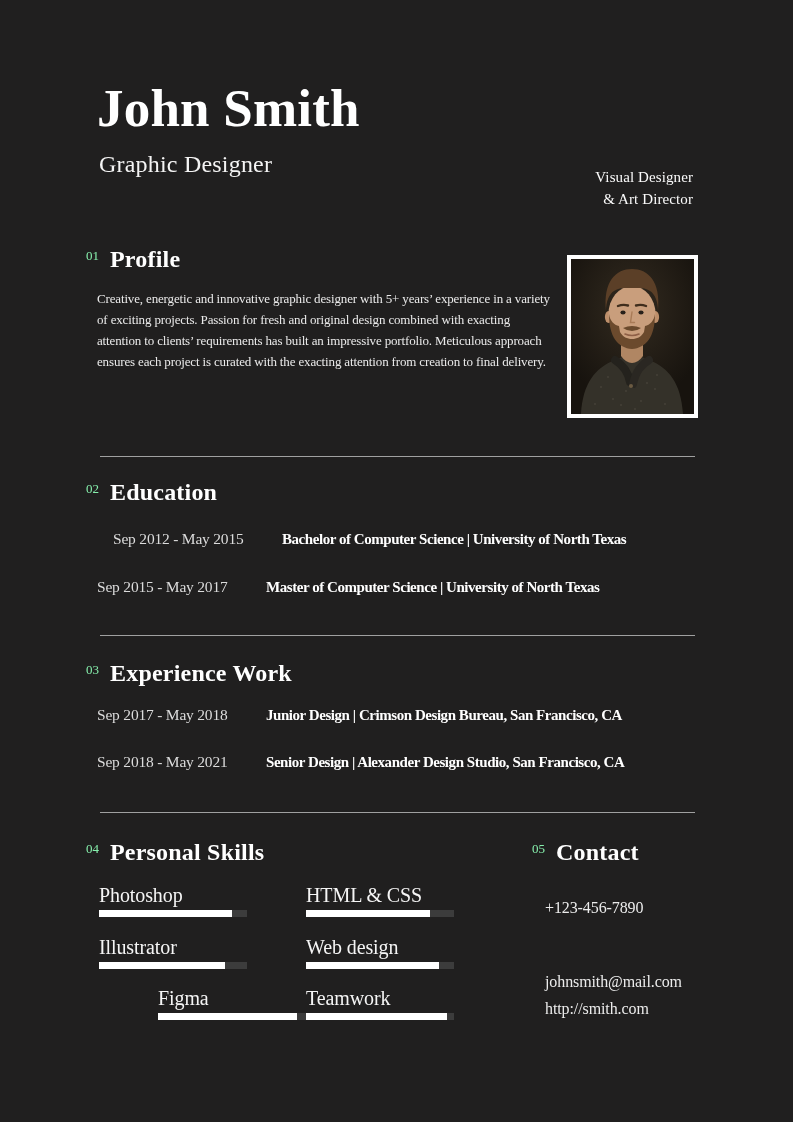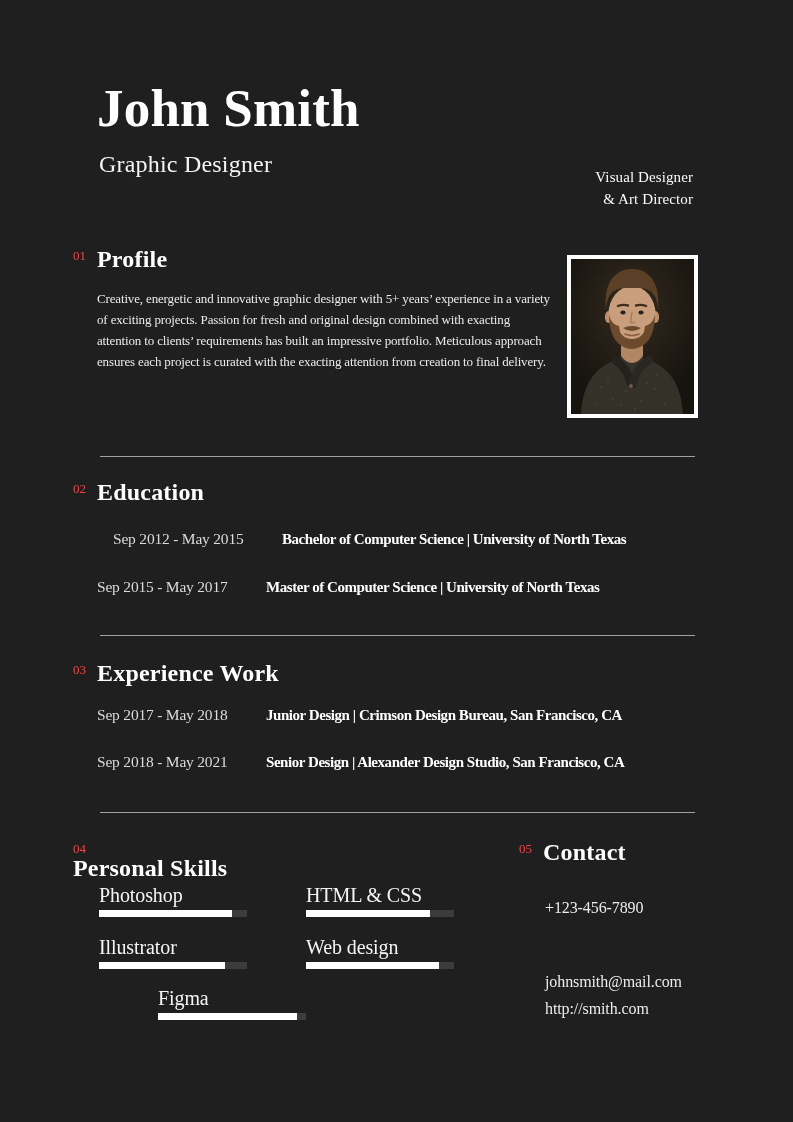--- a/index.html
+++ b/index.html
@@ -19,26 +19,26 @@
   .job-title{
     position:absolute;left:99px;top:151px;
     font-size:24px;font-weight:400;letter-spacing:0.2px;color:#f4f4f4;
   }
   .tagline{
     position:absolute;right:100px;top:167px;
     text-align:right;font-size:15px;line-height:21.5px;color:#fafafa;letter-spacing:0.1px;
   }
   
   .section-heading{position:absolute;display:flex;align-items:flex-start;}
-  .sec-num{font-size:13px;line-height:13px;padding-top:3px;font-weight:400;color:#ef4444;width:16px;margin-right:8px;text-align:left;}
+  .sec-num{font-size:13px;line-height:13px;padding-top:3px;font-weight:400;color:#86efac;width:16px;margin-right:8px;text-align:left;margin-left:13px;}
   .sec-title{font-size:24px;font-weight:700;line-height:26px;letter-spacing:0.2px;color:#fff;}
   #profile-heading{left:73px;top:246px;}
   #education-heading{left:73px;top:479px;}
   #experience-heading{left:73px;top:660px;}
-  #skills-heading{left:73px;top:839px;flex-direction:column;}
+  #skills-heading{left:73px;top:839px;}
   #contact-heading{left:519px;top:839px;}
   
   .profile-body{
     position:absolute;left:97px;top:289px;width:455px;margin:0;
     font-size:13px;line-height:20.9px;letter-spacing:-0.15px;color:#eaeaea;
   }
   .photo-frame{
     position:absolute;left:567px;top:255px;
     width:123px;height:155px;border:4px solid #fff;background:#17130e;
   }
@@ -209,20 +209,26 @@
     <div class="skill-bar">
         <div class="skill-fill" style="width: 84%;"></div>
       </div>
   </div>
   <div class="skill" id="skill-4">
     <div class="skill-label">Web design</div>
     <div class="skill-bar">
         <div class="skill-fill" style="width: 90%;"></div>
       </div>
   </div>
+  <div class="skill" id="skill-5">
+    <div class="skill-label">Teamwork</div>
+    <div class="skill-bar">
+        <div class="skill-fill" style="width: 95%;"></div>
+      </div>
+  </div>
 
   <div class="section-heading" id="contact-heading">
     <span class="sec-num">05</span>
     <span class="sec-title">Contact</span>
   </div>
   <div class="contact-item" id="contact-phone">+123-456-7890</div>
   <div class="contact-item" id="contact-email">johnsmith@mail.com</div>
   <div class="contact-item" id="contact-website">http://smith.com</div>
 
 </div>

